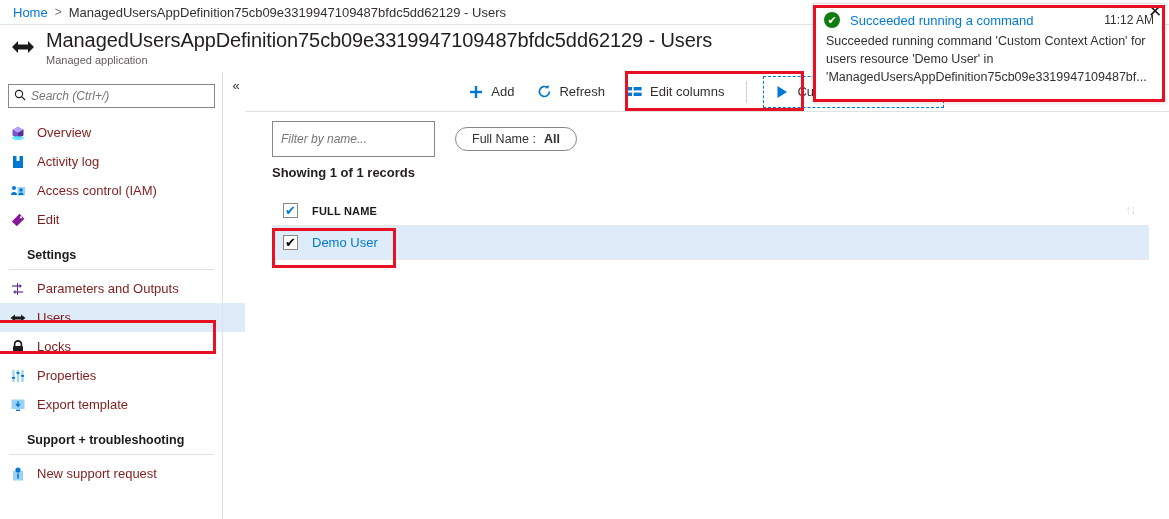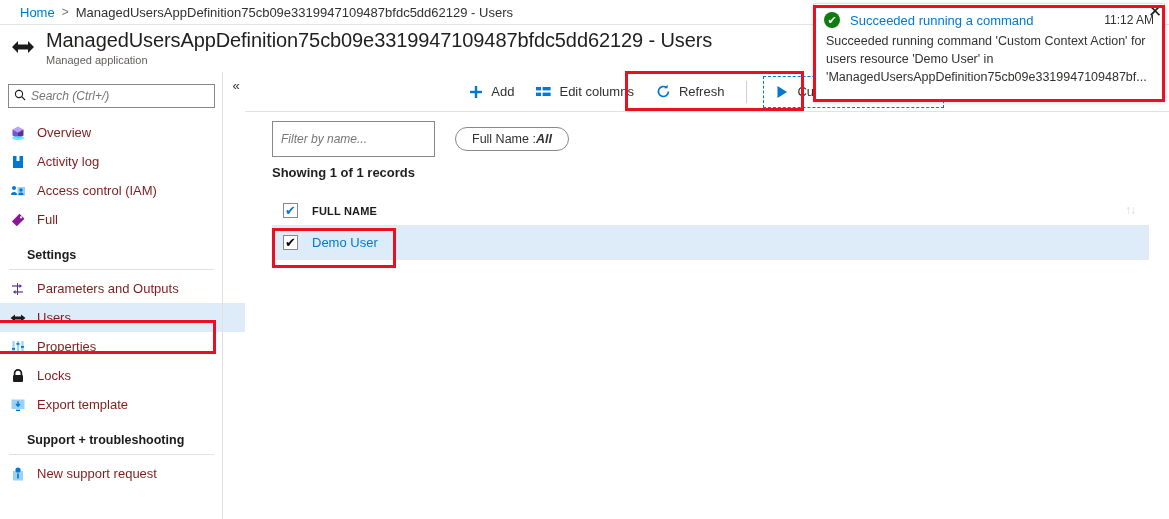--- a/index.html
+++ b/index.html
@@ -11,21 +11,21 @@
     font-family: "Liberation Sans", sans-serif;
     color: #1b1b1b;
     -webkit-font-smoothing: antialiased;
   }
 
   #page { position: relative; width: 1169px; height: 519px; background:#fff; }
 
   
   .breadcrumb {
     position: absolute; left: 0; top: 0; width: 1169px; height: 25px;
-    display: flex; align-items: center; padding-left: 20px;
+    display: flex; align-items: center; padding-left: 13px;
     font-size: 13px; background: #fff;
     border-bottom: 1px solid #e3e3e3;
   }
   .crumb-link { color: #0078d4; cursor: pointer; }
   .crumb-sep { color: #767676; margin: 0 7px; font-size: 12px; }
   .crumb-current { color: #323130; }
 
   
   .title-area {
     position: absolute; left: 0; top: 26px; width: 1169px; height: 46px;
@@ -121,21 +121,21 @@
     font-family: "Liberation Sans", sans-serif;
     font-size: 12px; font-style: italic; color: #6e6e6e;
     padding-left: 8px; outline: none;
   }
   .filter-input::placeholder { color: #767676; font-style: italic; }
   .pill {
     margin-left: 20px; height: 24px; border: 1px solid #8a8886; border-radius: 14px;
     display: flex; align-items: center; padding: 0 16px;
     font-size: 12.5px; color: #323130; cursor: pointer; background:#fff;
   }
-  .pill b { font-weight: bold; margin-left: 0; font-style: italic; }
+  .pill b { font-weight: bold; margin-left: 8px; }
 
   .showing {
     position: absolute; left: 272px; top: 165px;
     font-size: 13px; font-weight: bold; color: #201f1e;
   }
 
   
   .tbl { position: absolute; left: 272px; top: 196px; width: 877px; }
   .tbl-head {
     position: relative; height: 30px; display: flex; align-items: center;
@@ -262,21 +262,21 @@
         <span>Access control (IAM)</span>
       </div>
 
       <div class="nav-item">
         <span class="ico">
           <svg width="16" height="16" viewBox="0 0 16 16">
             <path d="M9.5 1.8 L14.4 6.7 L6.8 14.3 L1.9 9.4 Z" fill="#881798"></path>
             <circle cx="11" cy="5.3" r="1.15" fill="#fff"></circle>
           </svg>
         </span>
-        <span>Full</span>
+        <span>Edit</span>
       </div>
 
       <div class="nav-section">Settings</div>
       <div class="nav-rule"></div>
 
       <div class="nav-item">
         <span class="ico">
           <svg width="16" height="16" viewBox="0 0 16 16">
             <line x1="2" y1="5" x2="11" y2="5" stroke="#5c2e91" stroke-width="1.2"></line>
             <path d="M9.5 3 L12 5 L9.5 7 Z" fill="#5c2e91"></path>
@@ -289,49 +289,49 @@
       </div>
 
       <div class="nav-item selected">
         <span class="sel-extend"></span>
         <span class="ico">
           <svg width="18" height="14" viewBox="0 0 18 14">
             <path d="M1.5 7 L6 3.5 L6 5.6 L12 5.6 L12 3.5 L16.5 7 L12 10.5 L12 8.4 L6 8.4 L6 10.5 Z" fill="#1b1b1b"></path>
           </svg>
         </span>
         <span>Users</span>
+      </div>
+
+      <div class="nav-item">
+        <span class="ico">
+          <svg width="16" height="16" viewBox="0 0 16 16">
+            <path d="M4.6 7 V5.2 a3.4 3.4 0 0 1 6.8 0 V7" fill="none" stroke="#1b1b1b" stroke-width="1.7"></path>
+            <rect x="3" y="7" width="10" height="7" rx="1" fill="#1b1b1b"></rect>
+          </svg>
+        </span>
+        <span>Locks</span>
       </div>
 
       <div class="nav-item">
         <span class="ico">
           <svg width="16" height="16" viewBox="0 0 16 16">
             <rect x="2.4" y="2" width="2.2" height="12" fill="#9ad2f5"></rect>
             <rect x="6.9" y="2" width="2.2" height="12" fill="#9ad2f5"></rect>
             <rect x="11.4" y="2" width="2.2" height="12" fill="#9ad2f5"></rect>
             <rect x="2.0" y="9" width="3" height="1.8" fill="#0078d4"></rect>
             <rect x="6.5" y="4" width="3" height="1.8" fill="#0078d4"></rect>
             <rect x="11.0" y="7" width="3" height="1.8" fill="#0078d4"></rect>
           </svg>
         </span>
         <span>Properties</span>
       </div>
 
       <div class="nav-item">
         <span class="ico">
           <svg width="16" height="16" viewBox="0 0 16 16">
-            <path d="M4.6 7 V5.2 a3.4 3.4 0 0 1 6.8 0 V7" fill="none" stroke="#1b1b1b" stroke-width="1.7"></path>
-            <rect x="3" y="7" width="10" height="7" rx="1" fill="#1b1b1b"></rect>
-          </svg>
-        </span>
-        <span>Locks</span>
-      </div>
-
-      <div class="nav-item">
-        <span class="ico">
-          <svg width="16" height="16" viewBox="0 0 16 16">
             <rect x="1.5" y="2.5" width="13" height="9.5" fill="#9ad2f5"></rect>
             <rect x="6" y="12.6" width="4" height="1.4" fill="#0078d4"></rect>
             <path d="M8 4.2 V8.2 M6 7 L8 9.2 L10 7" stroke="#0078d4" stroke-width="1.4" fill="none"></path>
           </svg>
         </span>
         <span>Export template</span>
       </div>
 
       <div class="nav-section">Support + troubleshooting</div>
       <div class="nav-rule"></div>
@@ -357,44 +357,44 @@
     <div class="toolbar">
 
       <div class="tb-btn">
         <span class="ico">
           <svg width="14" height="14" viewBox="0 0 14 14">
             <rect x="5.8" y="1" width="2.4" height="12" fill="#0078d4"></rect>
             <rect x="1" y="5.8" width="12" height="2.4" fill="#0078d4"></rect>
           </svg>
         </span>
         <span>Add</span>
+      </div>
+
+      <div class="tb-btn">
+        <span class="ico">
+          <svg width="15" height="15" viewBox="0 0 15 15">
+            <path d="M12.4 7.5 a5 5 0 1 1 -1.8 -3.85" fill="none" stroke="#0078d4" stroke-width="1.7"></path>
+            <path d="M11.6 0.8 L11.6 4.3 L8.1 4.3 Z" fill="#0078d4"></path>
+          </svg>
+        </span>
+        <span>Refresh</span>
       </div>
 
       <div class="tb-btn">
         <span class="ico">
           <svg width="16" height="12" viewBox="0 0 16 12">
             <rect x="0" y="1" width="5" height="3.4" fill="#0078d4"></rect>
             <rect x="6.6" y="1" width="8" height="3.4" fill="#0078d4"></rect>
             <rect x="0" y="6.6" width="5" height="3.4" fill="#0078d4"></rect>
             <rect x="6.6" y="6.6" width="8" height="3.4" fill="#0078d4"></rect>
           </svg>
         </span>
         <span>Edit columns</span>
       </div>
 
-      <div class="tb-btn">
-        <span class="ico">
-          <svg width="15" height="15" viewBox="0 0 15 15">
-            <path d="M12.4 7.5 a5 5 0 1 1 -1.8 -3.85" fill="none" stroke="#0078d4" stroke-width="1.7"></path>
-            <path d="M11.6 0.8 L11.6 4.3 L8.1 4.3 Z" fill="#0078d4"></path>
-          </svg>
-        </span>
-        <span>Refresh</span>
-      </div>
-
 
       <div class="tb-div"></div>
 
       <div class="tb-btn focused">
         <span class="ico">
           <svg width="12" height="14" viewBox="0 0 12 14">
             <path d="M1.5 1 L11 7 L1.5 13 Z" fill="#0078d4"></path>
           </svg>
         </span>
         <span>Custom Context Action</span>

